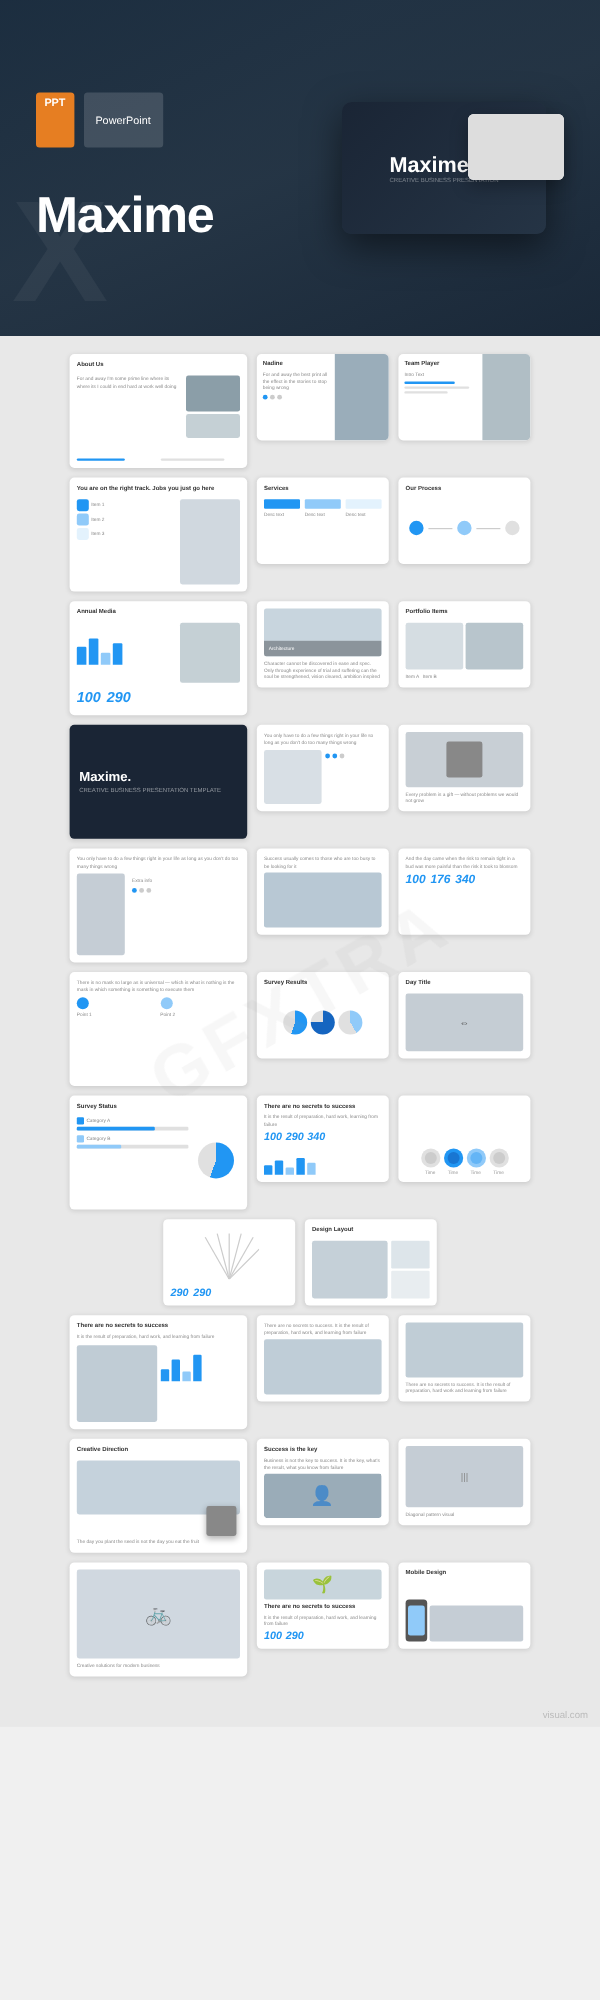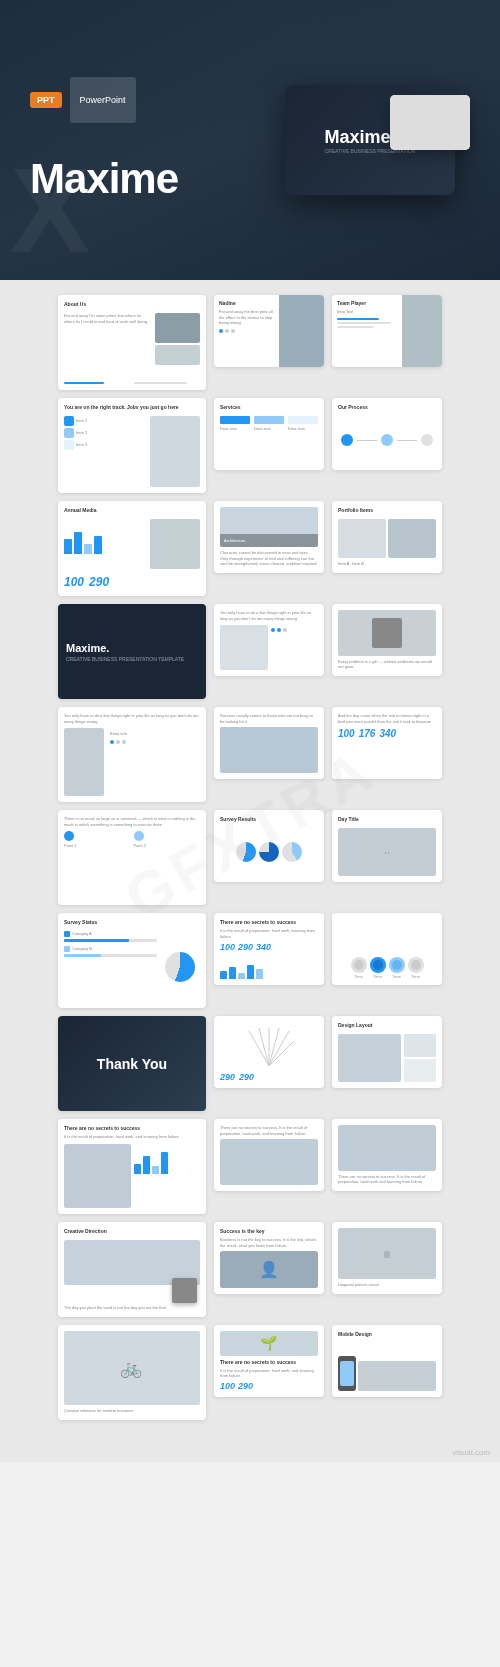--- a/index.html
+++ b/index.html
@@ -30,21 +30,20 @@
     }
     .hero-content {
       position: relative;
       z-index: 2;
       flex: 1;
     }
     .badge-row {
       display: flex;
       gap: 8px;
       margin-bottom: 32px;
-      align-items: center;
     }
     .badge-ppt {
       background: #e67e22;
       color: white;
       font-size: 9px;
       font-weight: bold;
       padding: 3px 7px;
       border-radius: 3px;
     }
     .badge-pp {
@@ -610,23 +609,20 @@
               <div style="width:10px;height:10px;background:#ccc;border-radius:50%;"></div>
             </div>
             <div style="font-size:4px;color:#999;">Time</div>
           </div>
         </div>
       </div>
     </div>
   </div>
 
   <div class="slides-row">
-    <div class="slide slide-lg thank-you-slide">
-      <div class="thank-you-text">Thank You</div>
-    </div>
     <div class="slide slide-md">
       <div class="slide-content">
         <div style="flex:1;display:flex;align-items:center;justify-content:center;">
           <div style="position:relative;width:50px;height:40px;">
             <svg width="50" height="40" viewBox="0 0 50 40">
               <g transform="translate(25,40)">
                 <line x1="0" y1="0" x2="-20" y2="-35" stroke="#ccc" stroke-width="1"></line>
                 <line x1="0" y1="0" x2="-10" y2="-38" stroke="#ccc" stroke-width="1"></line>
                 <line x1="0" y1="0" x2="0" y2="-38" stroke="#ccc" stroke-width="1"></line>
                 <line x1="0" y1="0" x2="10" y2="-38" stroke="#ccc" stroke-width="1"></line>

